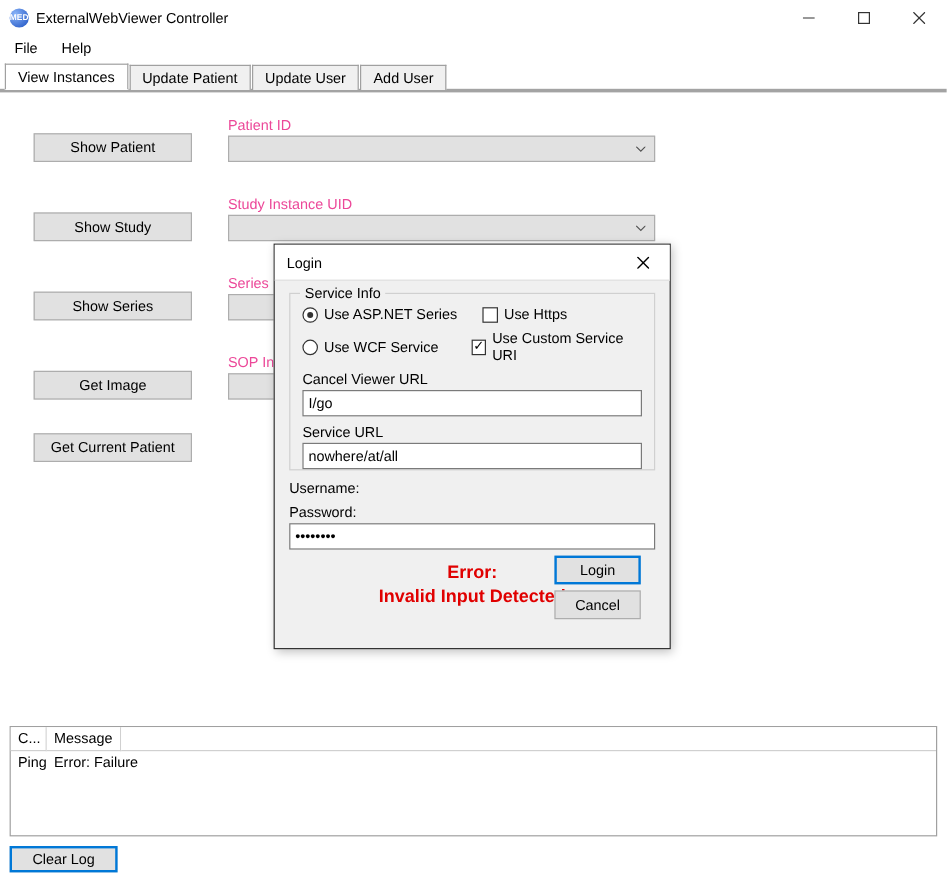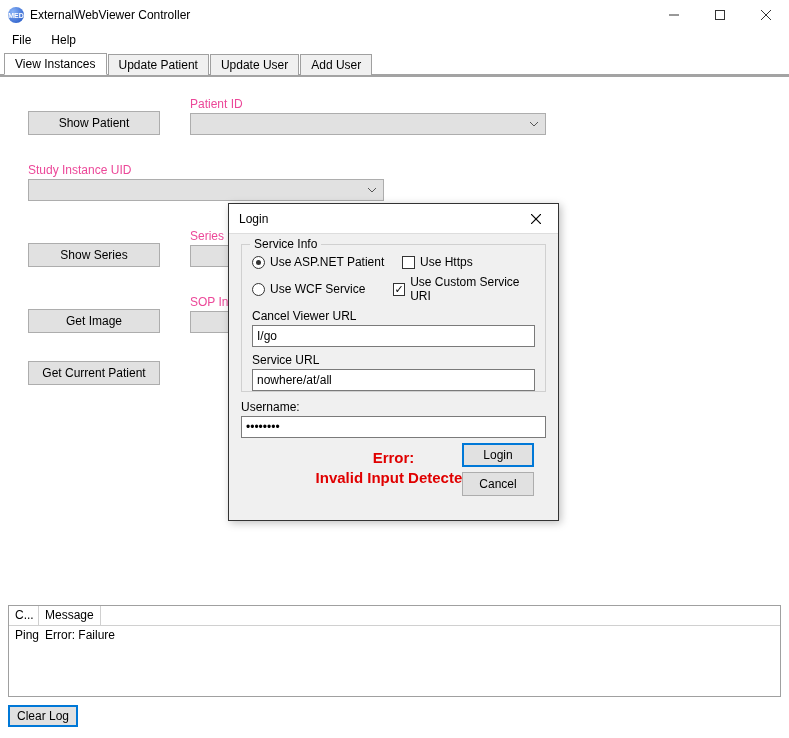--- a/index.html
+++ b/index.html
@@ -150,21 +150,21 @@
   .log-row {
     display: flex;
     height: 20px;
   }
   .log-cell {
     padding: 2px 6px;
     font-size: 12px;
   }
   .clear-log-btn {
     margin: 8px;
-    width: 70px;
+    width: 90px;
     height: 22px;
     background: #e1e1e1;
     border: 2px solid #0078d7;
     font-size: 12px;
     display: flex;
     align-items: center;
     justify-content: center;
   }
   
   .dialog {
@@ -318,20 +318,21 @@
         <span class="combo-arrow">
           <svg width="8" height="5" viewBox="0 0 8 5">
               <polyline points="0,0 4,4 8,0" fill="none" stroke="#555" stroke-width="1"></polyline>
             </svg>
         </span>
       </div>
     </div>
   </div>
 
   <div class="field-group">
+    <div class="side-btn">Show Study</div>
     <div class="field-column">
       <div class="field-label">Study Instance UID</div>
       <div class="combo">
         <span></span>
         <span class="combo-arrow">
           <svg width="8" height="5" viewBox="0 0 8 5">
               <polyline points="0,0 4,4 8,0" fill="none" stroke="#555" stroke-width="1"></polyline>
             </svg>
         </span>
       </div>
@@ -397,21 +398,21 @@
     </div>
   </div>
   <div class="dialog-body">
     <div class="groupbox">
       <div class="groupbox-title">Service Info</div>
       <div class="radio-row">
         <div class="radio-item radio-col-left">
           <span class="radio-circle">
               <span class="radio-dot"></span>
             </span>
-          <span>Use ASP.NET Patient</span>
+          <span>Use ASP.NET Series</span>
         </div>
         <div class="check-item">
           <span class="check-box"></span>
           <span>Use Https</span>
         </div>
       </div>
       <div class="radio-row">
         <div class="radio-item radio-col-left">
           <span class="radio-circle"></span>
           <span>Use WCF Service</span>
@@ -422,20 +423,21 @@
             </span>
           <span>Use Custom Service URI</span>
         </div>
       </div>
       <div class="dlabel">Cancel Viewer URL</div>
       <input class="dinput" value="I/go" style="">
       <div class="dlabel">Service URL</div>
       <input class="dinput" value="nowhere/at/all" style="">
     </div>
     <div class="dlabel">Username:</div>
+    <div class="dlabel">Password:</div>
     <input class="dinput" value="••••••••" style="">
     <div class="dialog-lower">
       <div class="error-text">
         <span>Error:</span><br>
         <span>Invalid Input Detected</span>
       </div>
       <div class="dlg-buttons">
         <div class="dlg-btn primary">Login</div>
         <div class="dlg-btn">Cancel</div>
       </div>

